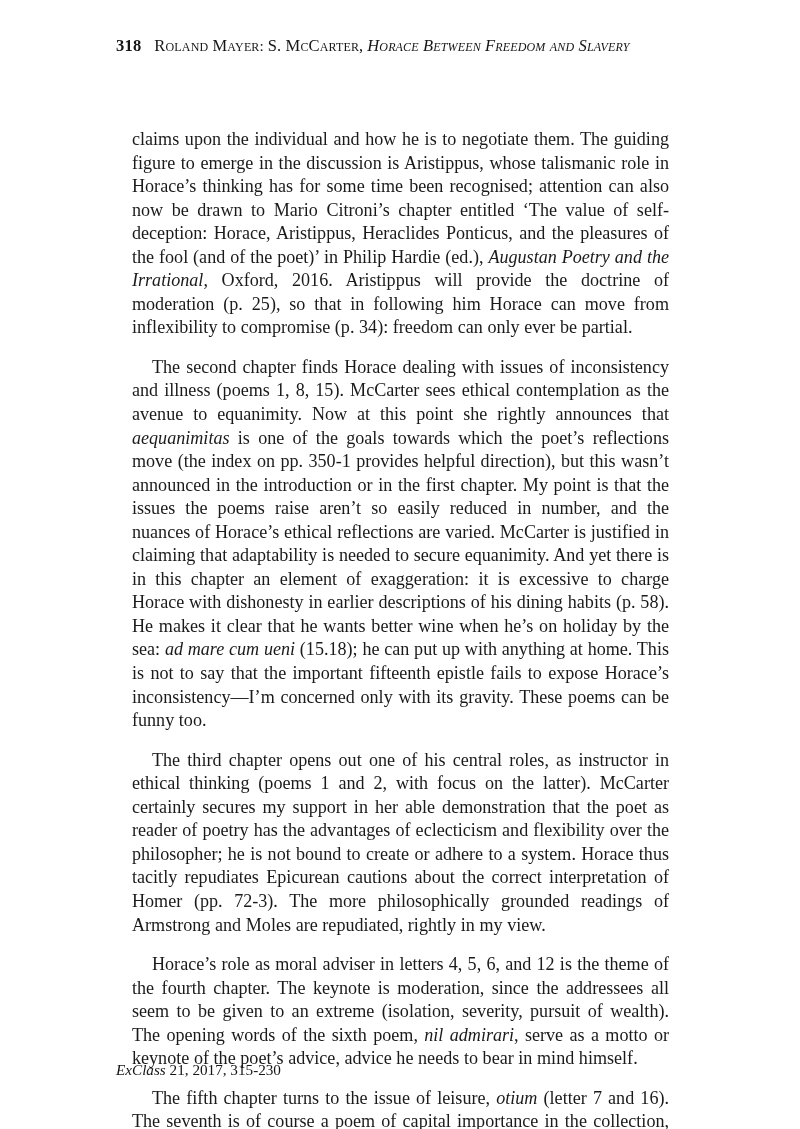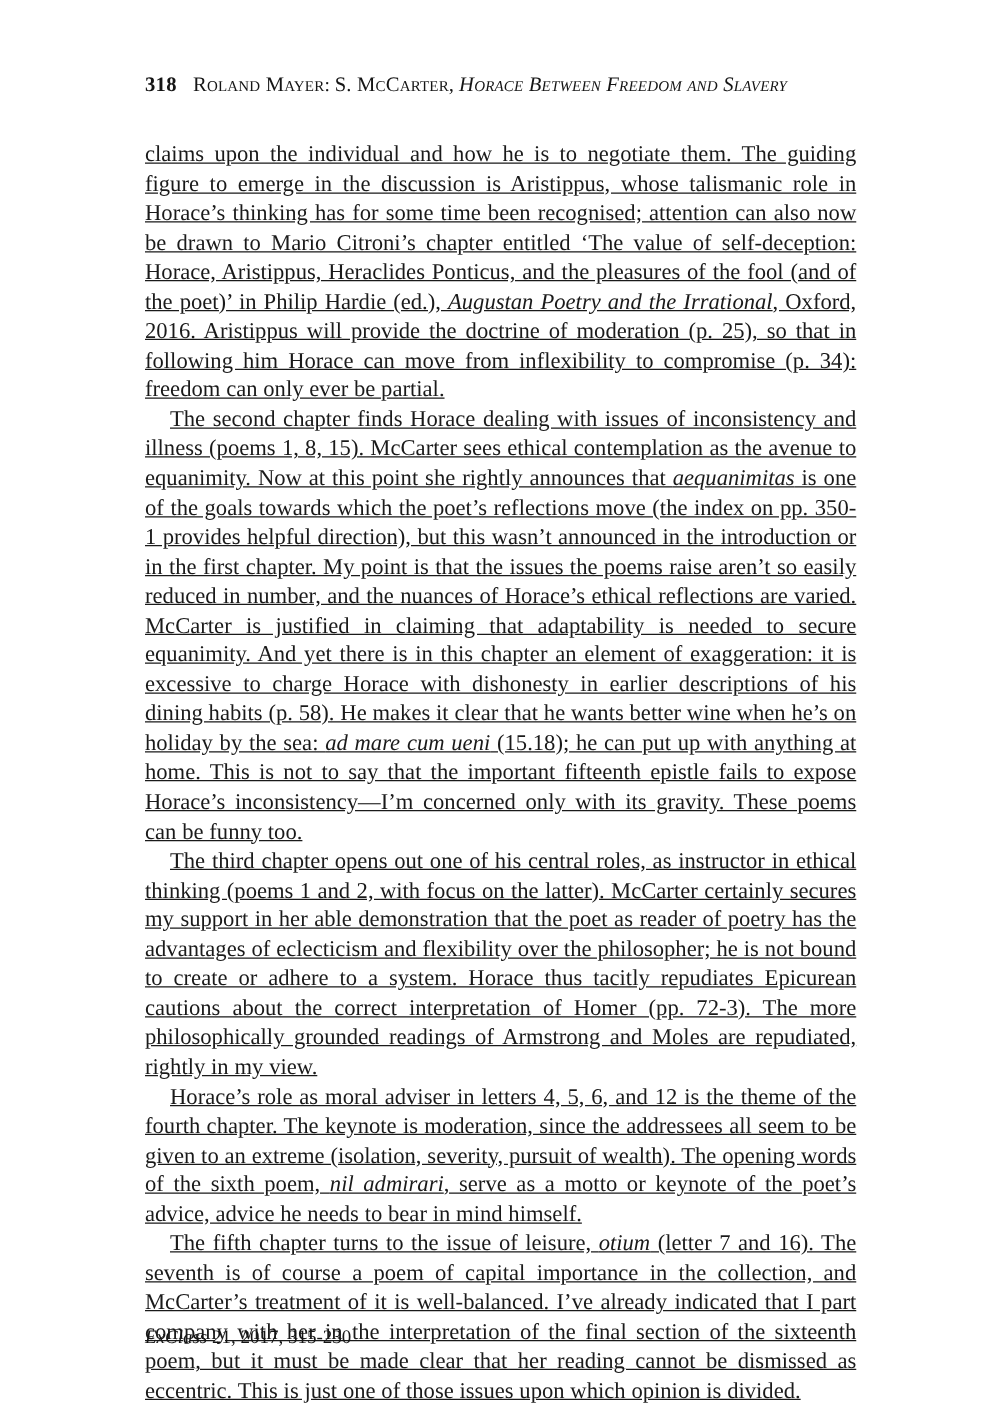--- a/index.html
+++ b/index.html
@@ -15,21 +15,21 @@
     margin: 0 auto;
     overflow: hidden;
     font-family: "Liberation Serif", "DejaVu Serif", serif;
     color: #1a1a1a;
   }
 
   
   .running-head {
     position: absolute;
     left: 116px;
-    top: 58px;
+    top: 36px;
     width: 570px;
     font-size: 15.5px;
     line-height: 20px;
     white-space: nowrap;
     color: #151515;
   }
   .rh-folio {
     font-weight: 700;
     font-size: 16.5px;
     letter-spacing: 0.2px;
@@ -48,29 +48,28 @@
   }
 
   
   .column {
     position: absolute;
     left: 116px;
     top: 112px;
     width: 569px;
   }
   p.body {
-    margin: 0;
+    margin: 16px;
     text-align: justify;
     text-justify: inter-word;
     font-size: 18.1px;
     line-height: 23.55px;
     hyphens: none;
     -webkit-hyphens: none;
     word-spacing: 0.1px;
-    text-decoration: underline;
   }
   p.indent { text-indent: 20px; }
   i.ital { font-style: italic; }
 
   
   .footer {
     position: absolute;
     left: 116px;
     top: 1060px;
     font-size: 15.2px;

